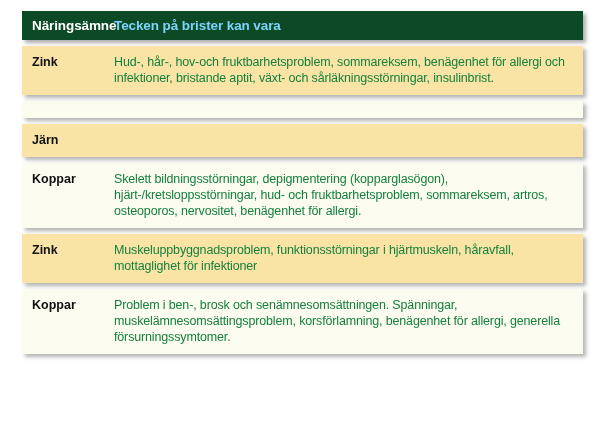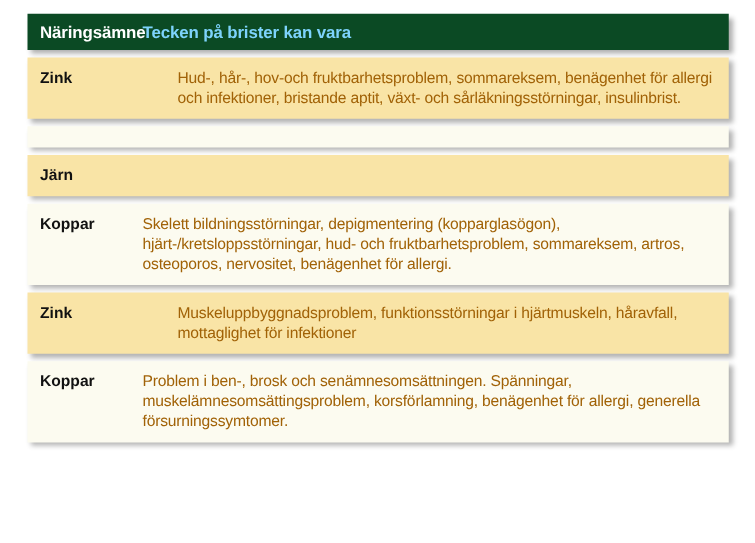--- a/index.html
+++ b/index.html
@@ -65,38 +65,38 @@
 
   .row {
     position: relative;
     display: flex;
     align-items: flex-start;
     box-sizing: border-box;
     padding: 8px 8px 9px 0;
     margin-bottom: 6px;
     box-shadow: 3px 3px 4px rgba(0,0,0,0.30);
   }
-  .row.tone-yellow { background: #f9e4a6; gap: 28px; }
+  .row.tone-yellow { background: #f9e4a6; }
   .row.tone-cream  { background: #fcfbf0; }
 
   .row-name {
     width: 92px;
     flex: 0 0 92px;
     padding-left: 10px;
     box-sizing: border-box;
     font-size: 12.5px;
     font-weight: bold;
     color: #111111;
     line-height: 16px;
     white-space: nowrap;
   }
   .row-desc {
     flex: 1 1 auto;
     font-size: 12.5px;
-    color: #a16207;
+    color: #15803d;
     line-height: 16px;
     letter-spacing: -0.15px;
     padding-right: 4px;
   }
 </style>
 </head>
 <body>
 
 <div class="sheet">
 

